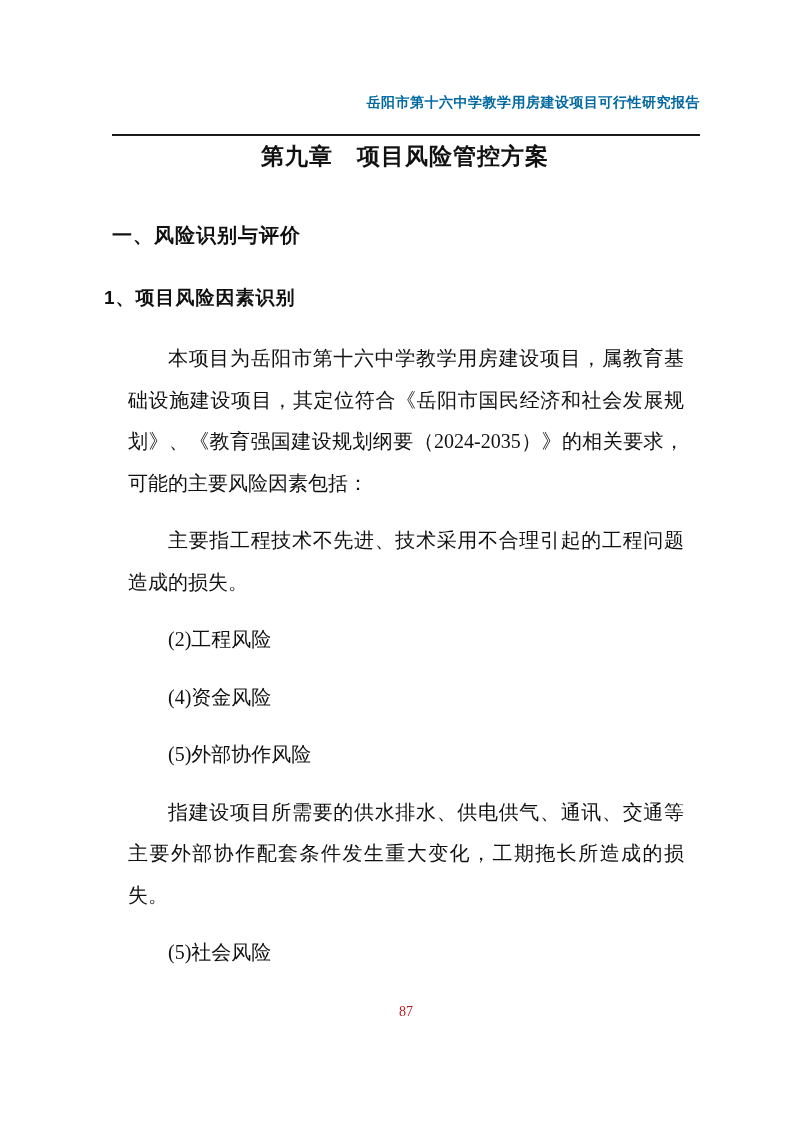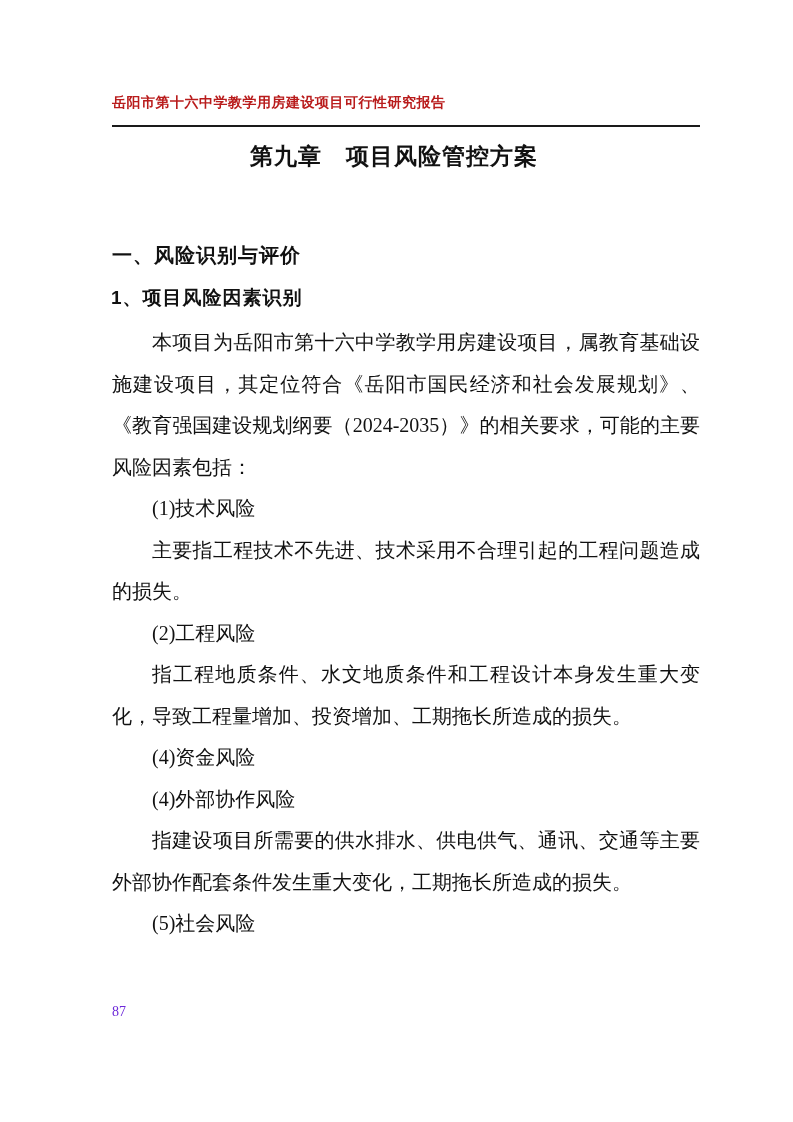--- a/index.html
+++ b/index.html
@@ -13,59 +13,59 @@
     background: #ffffff;
     overflow: hidden;
     color: #111111;
   }
 
   .running-header {
     position: absolute;
     top: 94px;
     left: 112px;
     width: 588px;
+    text-align: right;
     font-family: "Liberation Serif", serif;
     font-size: 14px;
     font-weight: bold;
-    color: #b91c1c;
-    padding-bottom: 13px;
+    color: #0369a1;
+    padding-bottom: 22px;
     border-bottom: 2px solid #1a1a1a;
     letter-spacing: 0.5px;
   }
 
   .chapter-title {
     position: absolute;
     top: 141px;
-    left: 100px;
+    left: 111px;
     width: 588px;
     text-align: center;
     font-family: "Liberation Sans", sans-serif;
     font-size: 23px;
     font-weight: bold;
     color: #111111;
     letter-spacing: 1px;
   }
 
   .section-heading {
     position: absolute;
     top: 222px;
     left: 112px;
     width: 588px;
     font-family: "Liberation Sans", sans-serif;
     font-size: 20px;
     font-weight: bold;
     color: #111111;
     letter-spacing: 1px;
-    margin-top: 20px;
   }
 
   .subsection-heading {
     position: absolute;
     top: 285px;
-    left: 111px;
+    left: 104px;
     width: 588px;
     font-family: "Liberation Sans", sans-serif;
     font-size: 19px;
     font-weight: bold;
     color: #111111;
     letter-spacing: 1px;
   }
 
   .body-text {
     position: absolute;
@@ -74,56 +74,54 @@
     width: 588px;
     font-family: "Liberation Serif", serif;
     font-size: 20px;
     line-height: 41.5px;
     color: #111111;
     text-align: justify;
   }
 
   .body-text p {
     text-indent: 2em;
-    margin: 0;
+    margin: 16px;
   }
 
   .page-number {
     position: absolute;
     top: 1004px;
     left: 112px;
     width: 588px;
-    text-align: left;
+    text-align: center;
     font-family: "Liberation Serif", serif;
     font-size: 14px;
-    color: #6d28d9;
+    color: #b91c1c;
   }
 </style>
 </head>
 <body>
 
 <div class="page">
 
   <div class="running-header">
     <span>岳阳市第十六中学教学用房建设项目可行性研究报告</span>
   </div>
 
   <div class="chapter-title">第九章　项目风险管控方案</div>
 
   <div class="section-heading">一、风险识别与评价</div>
 
   <div class="subsection-heading">1、项目风险因素识别</div>
 
   <div class="body-text">
     <p>本项目为岳阳市第十六中学教学用房建设项目，属教育基础设施建设项目，其定位符合《岳阳市国民经济和社会发展规划》、《教育强国建设规划纲要（2024-2035）》的相关要求，可能的主要风险因素包括：</p>
-    <p>(1)技术风险</p>
     <p>主要指工程技术不先进、技术采用不合理引起的工程问题造成的损失。</p>
     <p>(2)工程风险</p>
-    <p>指工程地质条件、水文地质条件和工程设计本身发生重大变化，导致工程量增加、投资增加、工期拖长所造成的损失。</p>
     <p>(4)资金风险</p>
-    <p>(4)外部协作风险</p>
+    <p>(5)外部协作风险</p>
     <p>指建设项目所需要的供水排水、供电供气、通讯、交通等主要外部协作配套条件发生重大变化，工期拖长所造成的损失。</p>
     <p>(5)社会风险</p>
   </div>
 
   <div class="page-number">87</div>
 
 </div>
 
 </body></html>

